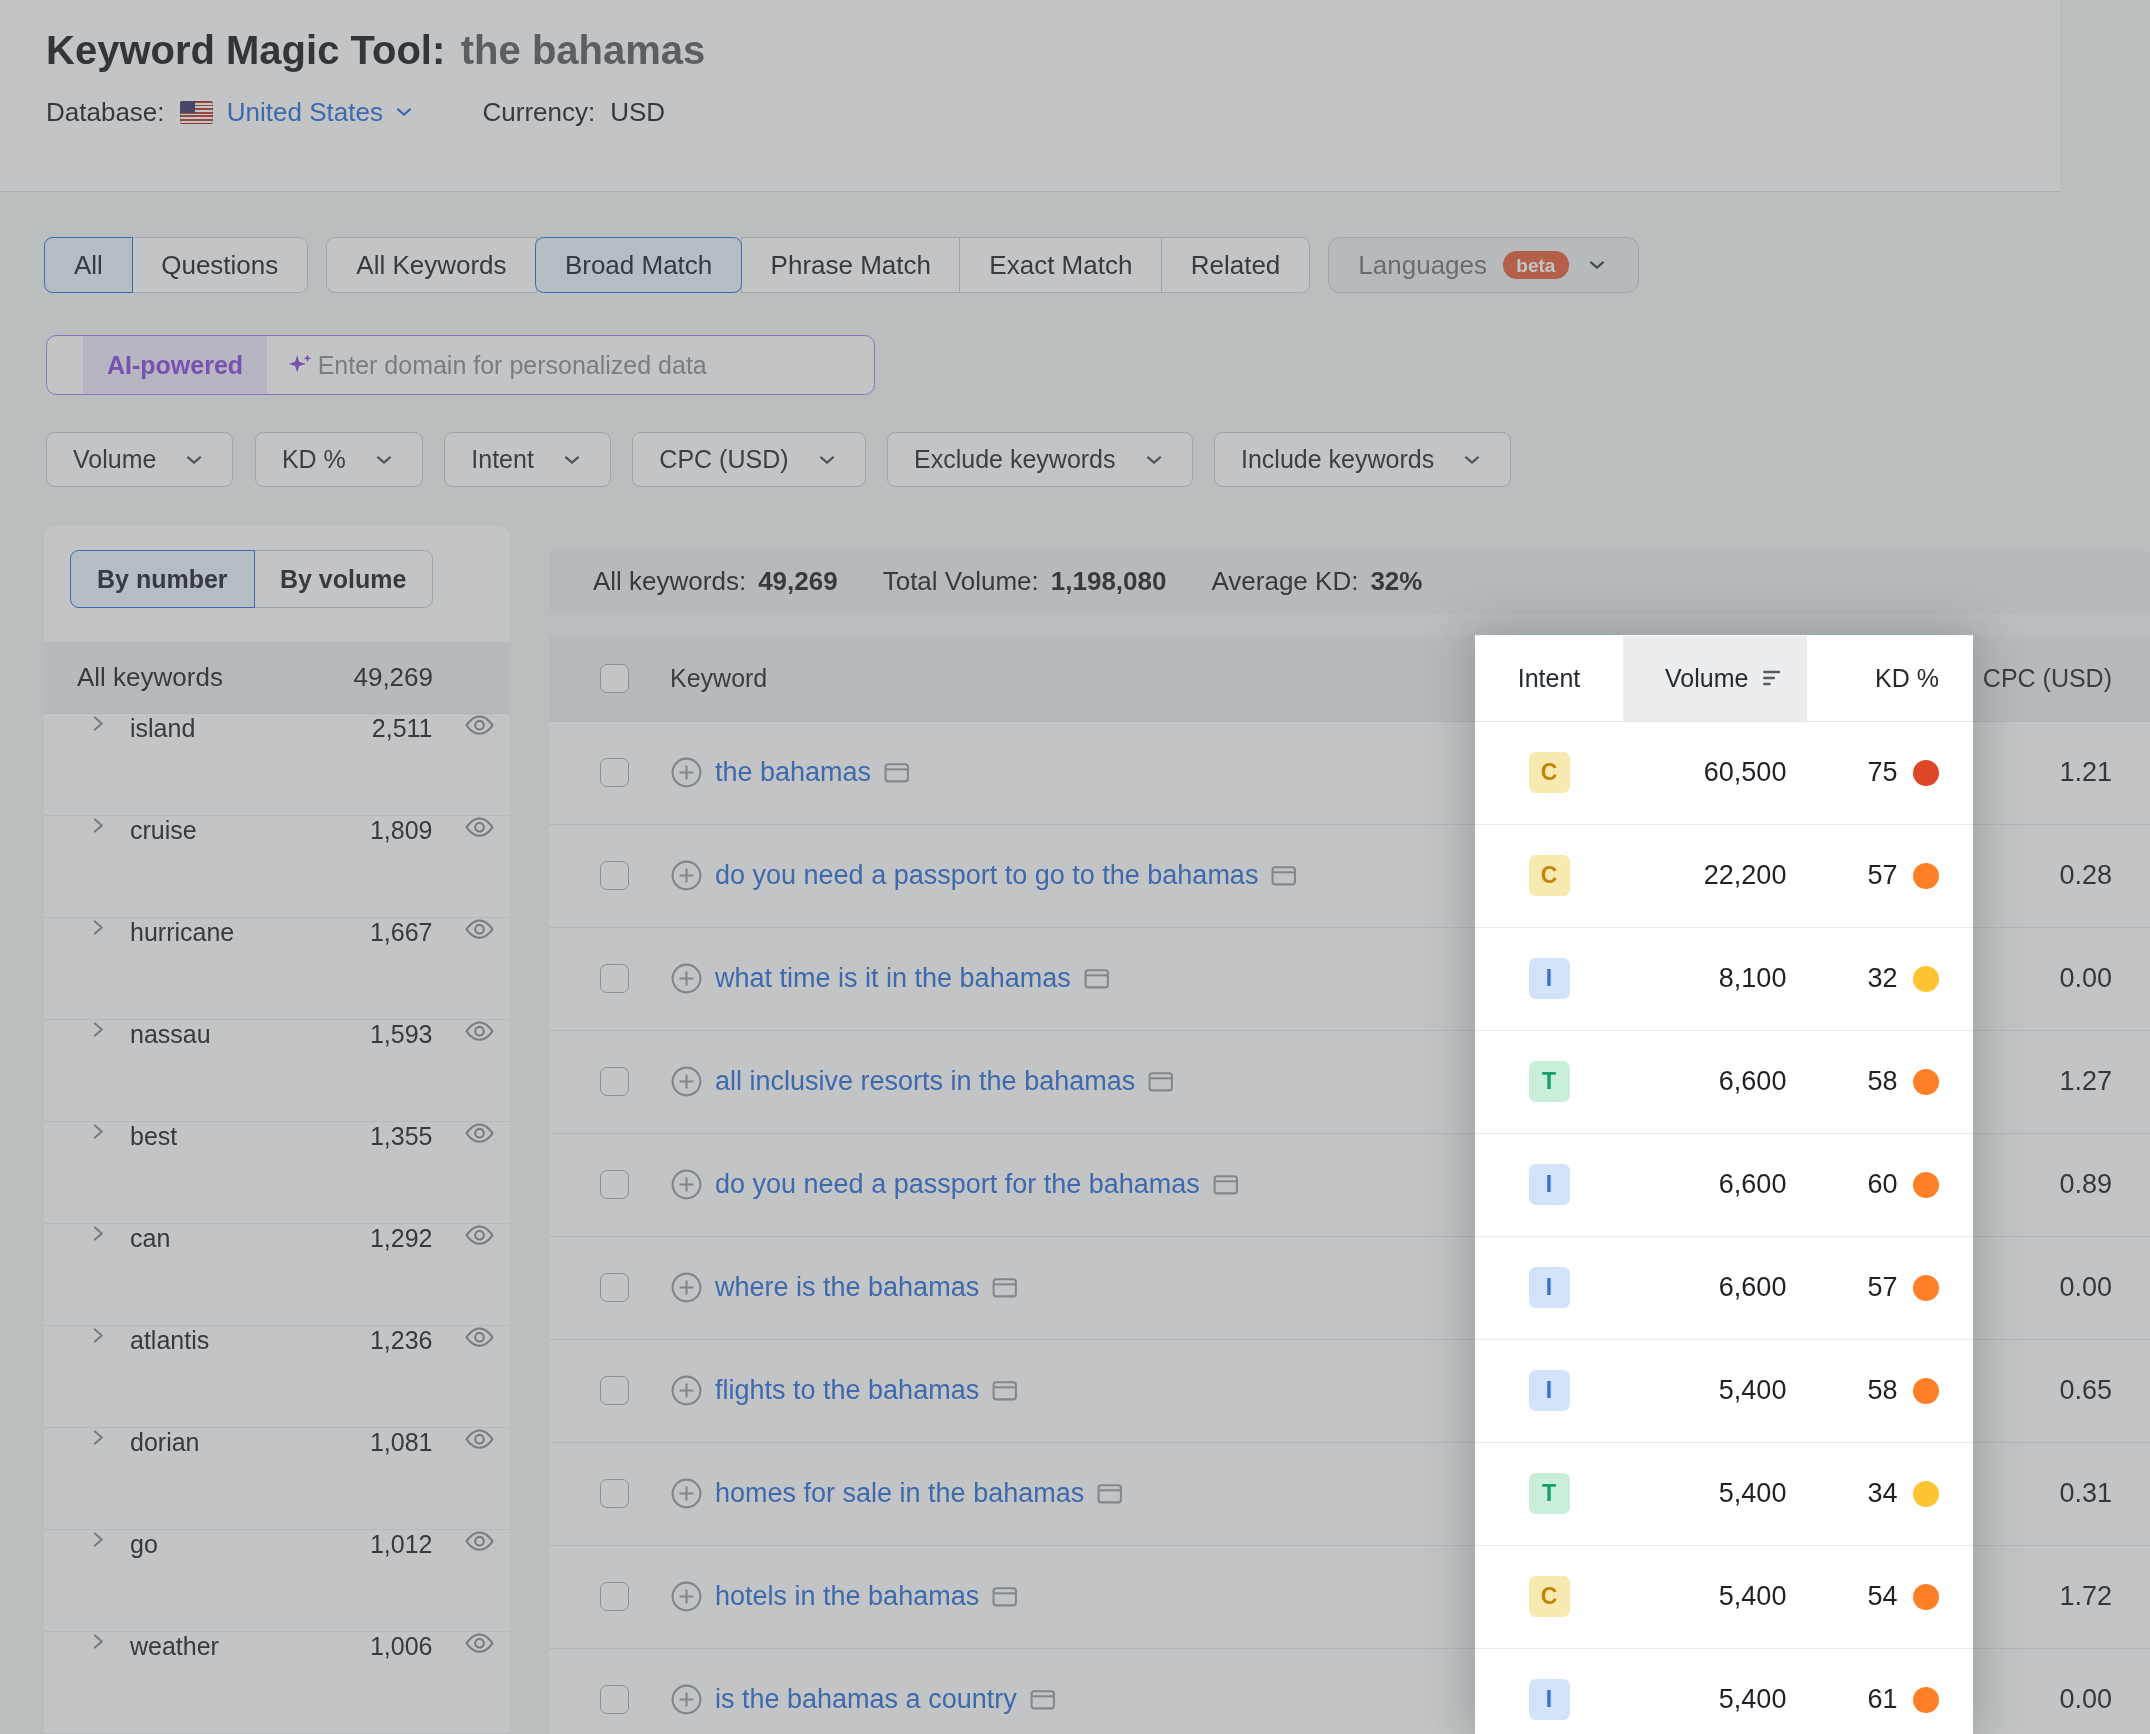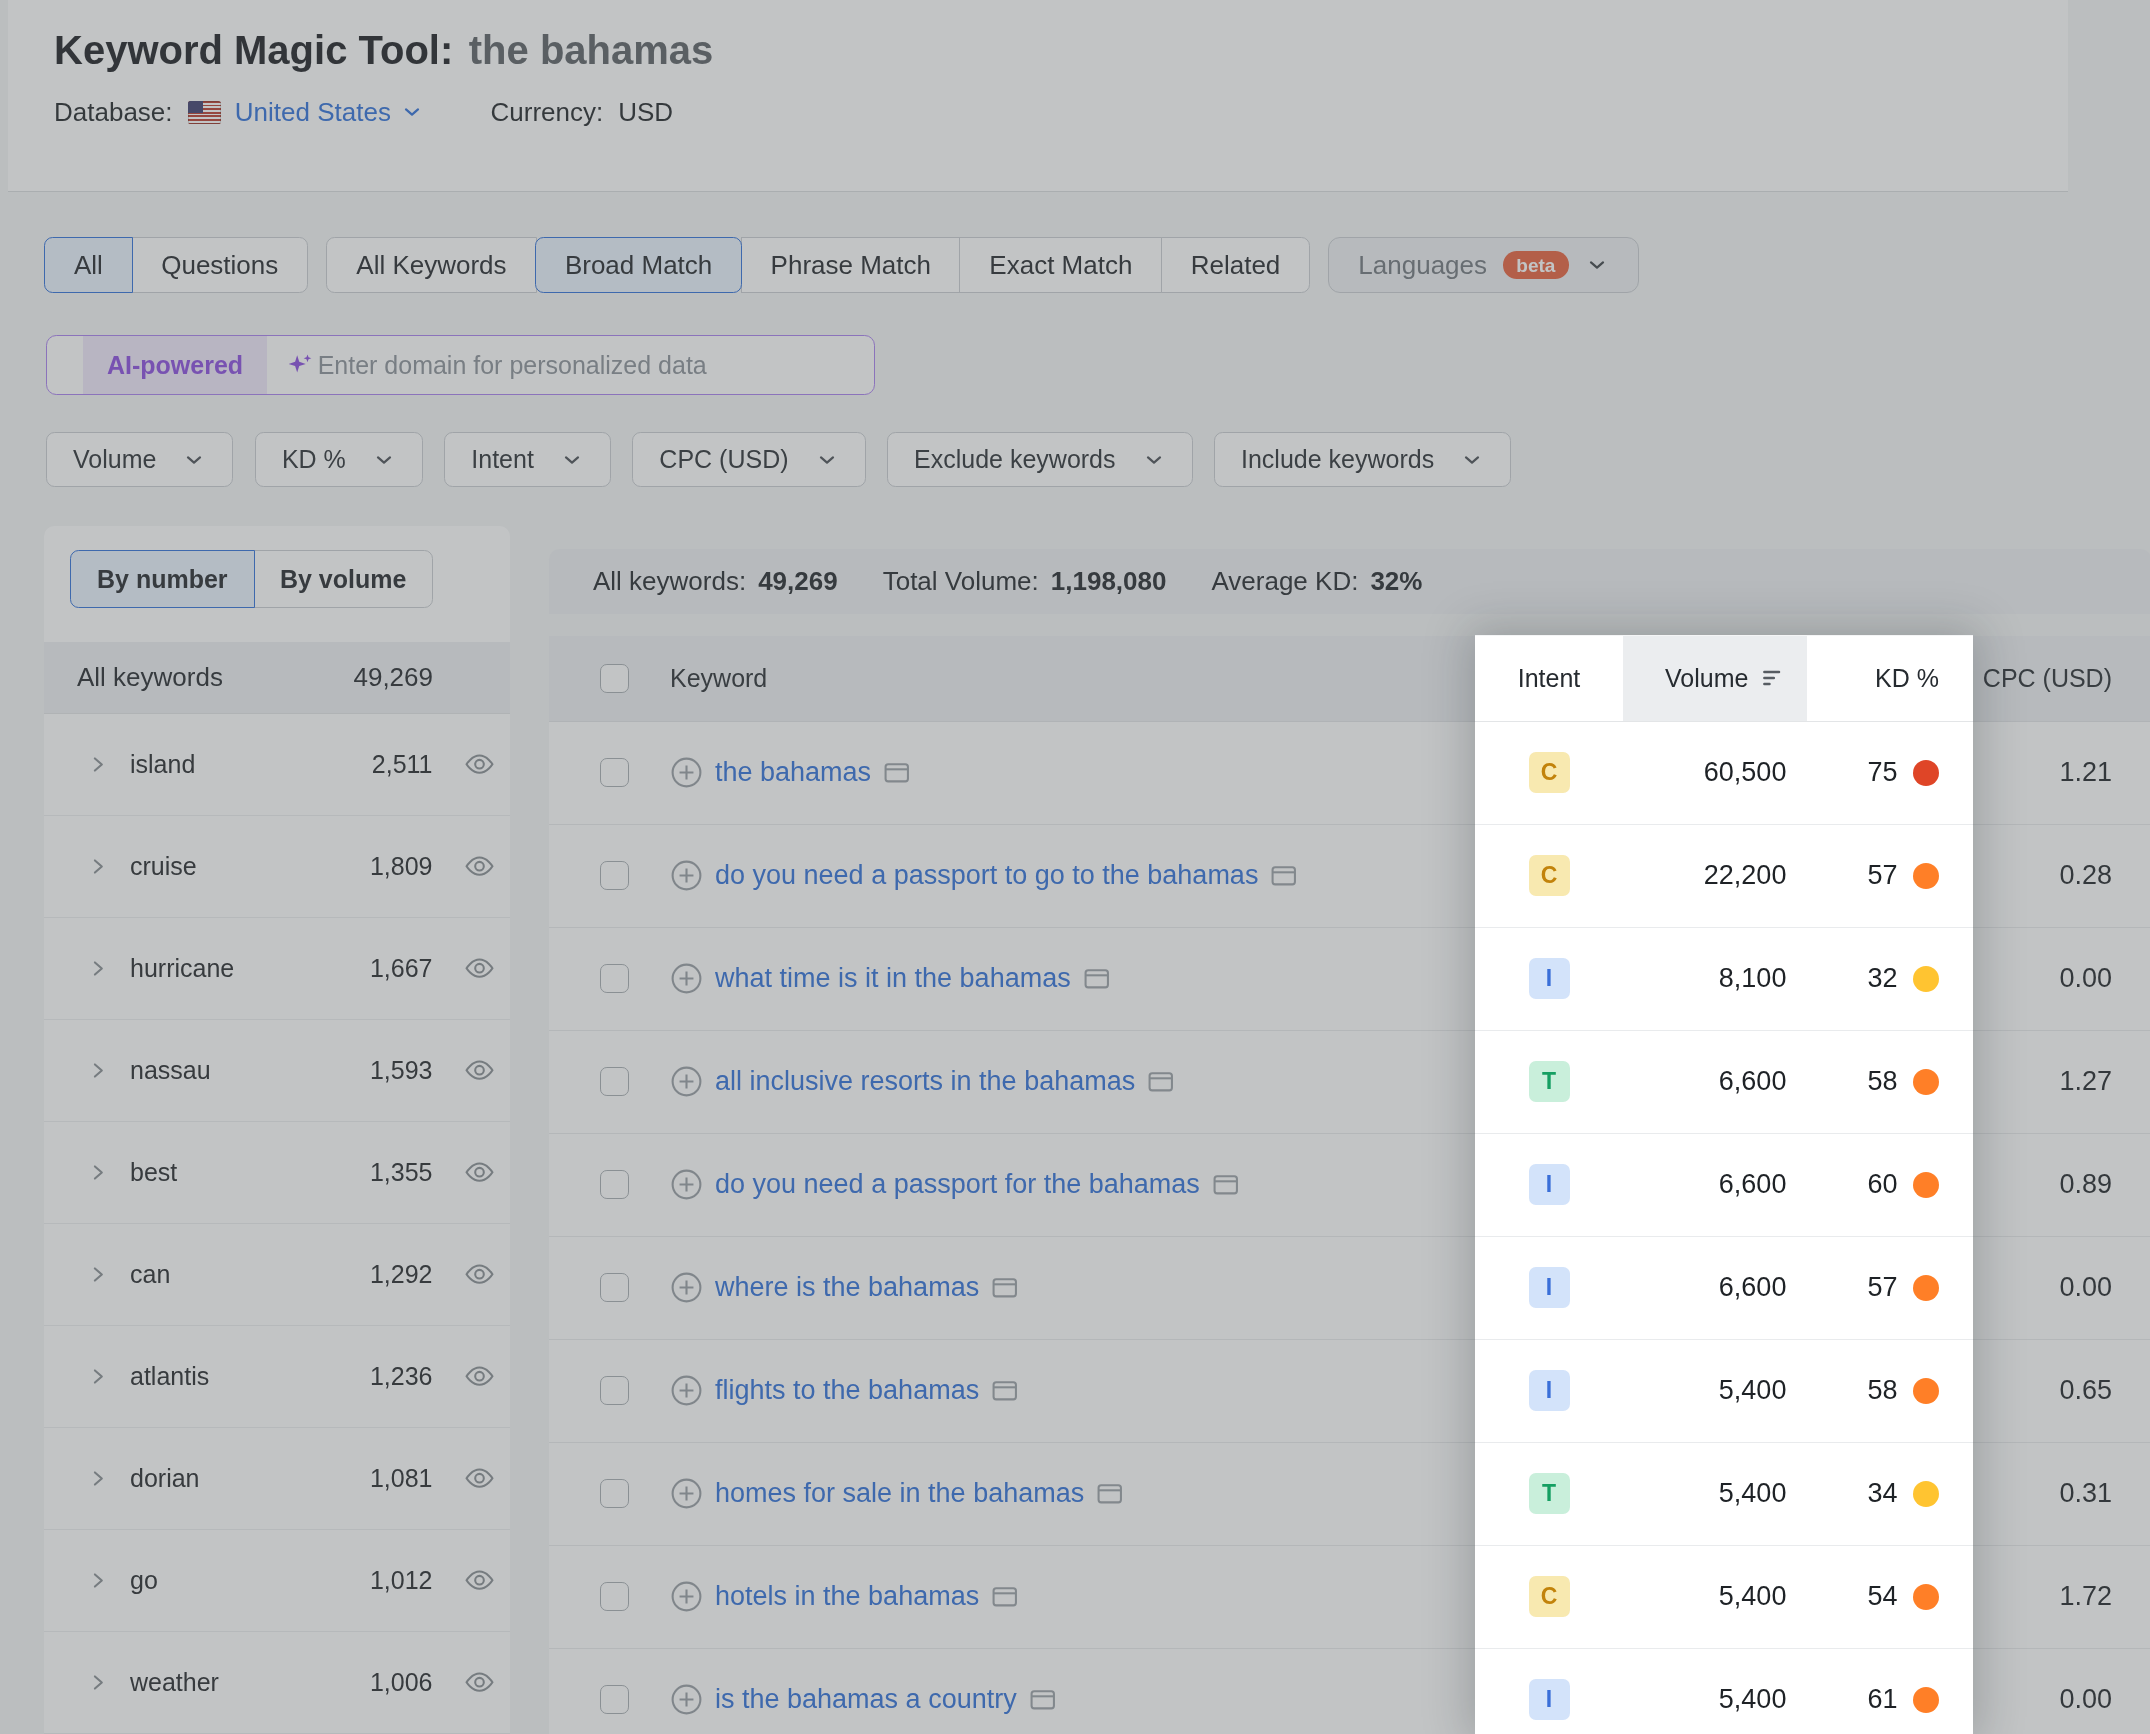--- a/index.html
+++ b/index.html
@@ -5,21 +5,21 @@
   * { margin:0; padding:0; box-sizing:border-box; }
   body { margin:0; background:#888; }
   .page {
     position:relative; width:2151px; height:1735px; overflow:hidden;
     background:#f4f5f6; font-family:"Liberation Sans", sans-serif; color:#23272c;
   }
 
   
   .page-header {
     position:absolute; left:0; top:0; width:2060px; height:192px;
-    background:#fff; border-bottom:1.7px solid #dadcde; padding:27.5px 0 0 46px;margin-left:8px;
+    background:#fff; border-bottom:1.7px solid #dadcde; padding:27.5px 0 0 46px;
   }
   .page-title { font-size:40px; font-weight:700; color:#1b1e22; display:flex; gap:15.5px; }
   .page-title .query { color:#5b6065; }
   .db-row { margin-top:24px; display:flex; align-items:center; font-size:26px; color:#1f2327; }
   .db-label { margin-right:15.5px;text-align:right; }
   .flag {
     width:33px; height:23px; position:relative; display:inline-block; border-radius:2.6px; overflow:hidden;
     background:repeating-linear-gradient(180deg,#b93a2c 0 1.8px,#fff 1.8px 3.6px);
     box-shadow:inset 0 0 0 0.9px rgba(0,0,0,.18); margin-right:13.8px;
   }
@@ -72,21 +72,21 @@
   .sidebar { position:absolute; left:44px; top:526px; width:466px; bottom:0;
     background:#fff; border-radius:10.3px 10.3px 0 0; }
   .seg-toggle { display:flex; margin:24px 0 0 26px;font-weight:bold; }
   .seg-toggle .btn { height:58px; font-size:25px; padding:0 26px; }
   .side-all-row {
     margin-top:34px; height:72px; background:#eef0f2; border-bottom:1.7px solid #e2e4e6;
     display:flex; align-items:center; font-size:26px; padding:0 77px 0 33px;
   }
   .side-all-row .count { margin-left:auto; }
   .side-item {
-    height:102px; display:flex; align-items:center; font-size:25px; color:#23262a;
+    height:102px; display:flex; font-size:25px; color:#23262a;
     border-bottom:1.7px solid #eceef0; padding:0 15.5px 0 44px; cursor:pointer;
   }
   .side-item .chev { width:19px; height:19px; color:#878d92; flex:0 0 auto; }
   .side-item .lbl { margin-left:23px; }
   .side-item .count { margin-left:auto; }
   .side-item .eye { width:31px; height:22.4px; margin-left:31px; color:#878d92; flex:0 0 auto; }
 
   
   .results { position:absolute; left:549px; top:549px; width:1602px; }
   .summary {

